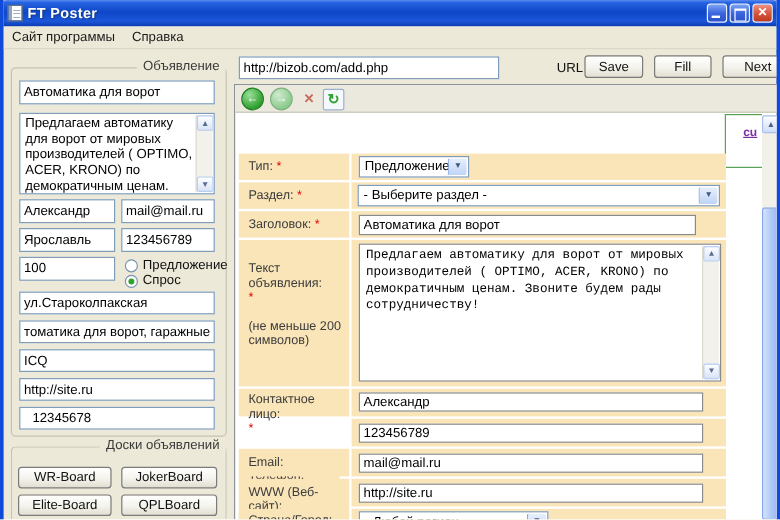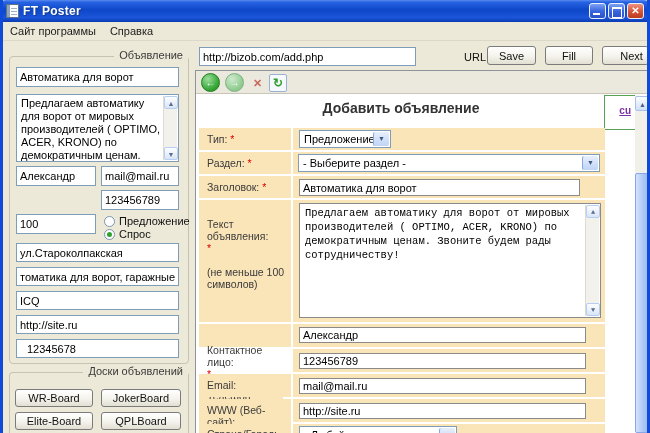--- a/index.html
+++ b/index.html
@@ -122,20 +122,21 @@
     <span>Предлагаем автоматику для ворот от мировых производителей ( OPTIMO, ACER, KRONO) по демократичным ценам. Звоните будем рады сотрудничеству!</span>
     <span class="mini-sb">
         <span class="up">▲</span>
         <span class="dn">▼</span>
       </span>
   </div>
 
   <input class="abs tinput" style="left: 13px; top: 166px; width: 80px; height: 20px;" value="Александр">
   <input class="abs tinput" style="left: 98px; top: 166px; width: 78px; height: 20px;" value="mail@mail.ru">
 
+  <input class="abs tinput" style="left: 13px; top: 190px; width: 80px; height: 20px;" value="Ярославль">
   <input class="abs tinput" style="left: 98px; top: 190px; width: 78px; height: 20px;" value="123456789">
 
   <input class="abs tinput" style="left: 13px; top: 214px; width: 80px; height: 20px;" value="100">
 
   <div class="abs" style="left:101px;top:215px;display:flex;align-items:center;">
     <span class="radio"></span>
     <span class="radlbl">Предложение</span>
   </div>
   <div class="abs" style="left:101px;top:228px;display:flex;align-items:center;">
     <span class="radio sel"></span>
@@ -162,23 +163,22 @@
   <div class="abs xpbtn" style="left:542px;top:46px;width:48px;height:19px;">Fill</div>
   <div class="abs xpbtn" style="left:599px;top:46px;width:47px;height:19px;padding-left:12px;">Next</div>
 
   <div class="abs bpanel"></div>
   <div class="abs btoolbar"></div>
   <div class="abs navcirc back" style="left:198px;top:73px;">←</div>
   <div class="abs navcirc fwd" style="left:222px;top:73px;">→</div>
   <div class="abs stopx" style="left:250px;top:77px;">✕</div>
   <div class="abs refbtn" style="left:266px;top:74px;">↻</div>
 
-  <div class="abs pageheading" style="left:196px;top:100px;width:404px;">Добавить объявление</div>
-
-  <div class="abs sidebox" style="left:601px;top:95px;width:31px;height:35px;text-align:center;">
+
+  <div class="abs sidebox" style="left:601px;top:95px;width:31px;height:45px;text-align:center;">
     <span class="sidelink" style="position:absolute;right:4px;top:9px;">cu</span>
   </div>
 
   <div class="abs bsb">
     <span class="up">▲</span>
     <span class="thumb"></span>
   </div>
 
   <div class="abs fcell" style="left:196px;top:128px;width:92px;height:22px;">
     <div class="flabel"><span>Тип:</span> <span class="star">*</span></div>
@@ -202,35 +202,35 @@
     <div class="flabel"><span>Заголовок:</span> <span class="star">*</span></div>
   </div>
   <div class="abs fcell" style="left:290px;top:176px;width:312px;height:22px;">
     <input class="webinput" style="position: absolute; left: 6px; top: 3px; width: 281px; height: 17px;" value="Автоматика для ворот">
   </div>
 
   <div class="abs fcell" style="left:196px;top:200px;width:92px;height:122px;">
     <div class="flabel" style="padding-top:18px;">
       <span>Текст объявления:</span><br>
       <span class="star">*</span><br><br>
-      <span>(не меньше 100 символов)</span>
+      <span>(не меньше 200 символов)</span>
     </div>
   </div>
   <div class="abs fcell" style="left:290px;top:200px;width:312px;height:122px;">
     <div class="wtext" style="position:absolute;left:6px;top:3px;width:302px;height:115px;">
       <span>Предлагаем автоматику для ворот от мировых производителей ( OPTIMO, ACER, KRONO) по демократичным ценам. Звоните будем рады сотрудничеству!</span>
       <span class="mini-sb">
           <span class="up">▲</span>
           <span class="dn">▼</span>
         </span>
     </div>
   </div>
 
   <div class="abs fcell" style="left:196px;top:324px;width:92px;height:23px;">
-    <div class="flabel" style="padding-top:20px;"><span>Контактное лицо:</span><br><span class="star">*</span></div>
+    <div class="flabel" style="padding-top:3px;"><span>Контактное лицо:</span><br><span class="star">*</span></div>
   </div>
   <div class="abs fcell" style="left:290px;top:324px;width:312px;height:23px;">
     <input class="webinput" style="position: absolute; left: 6px; top: 3px; width: 287px; height: 16px;" value="Александр">
   </div>
 
   <div class="abs fcell" style="left:196px;top:349px;width:84px;height:23px;margin-top:36px;">
     <div class="flabel"><span>Телефон:</span></div>
   </div>
   <div class="abs fcell" style="left:290px;top:349px;width:312px;height:23px;">
     <input class="webinput" style="position: absolute; left: 6px; top: 4px; width: 287px; height: 16px;" value="123456789">

